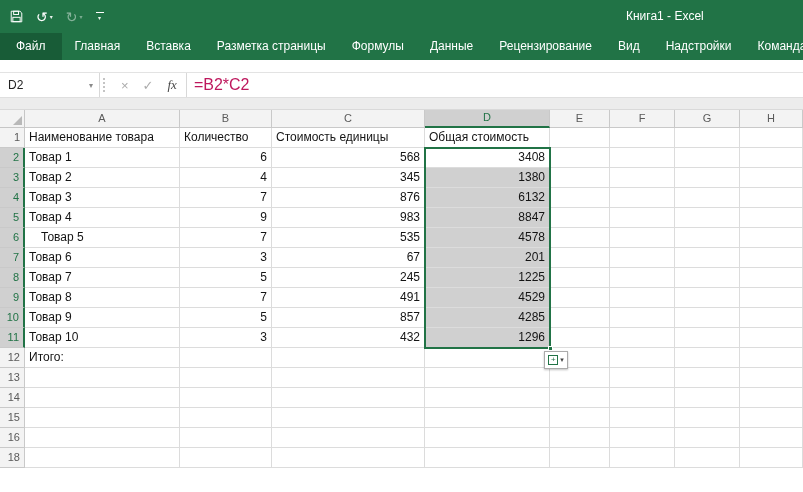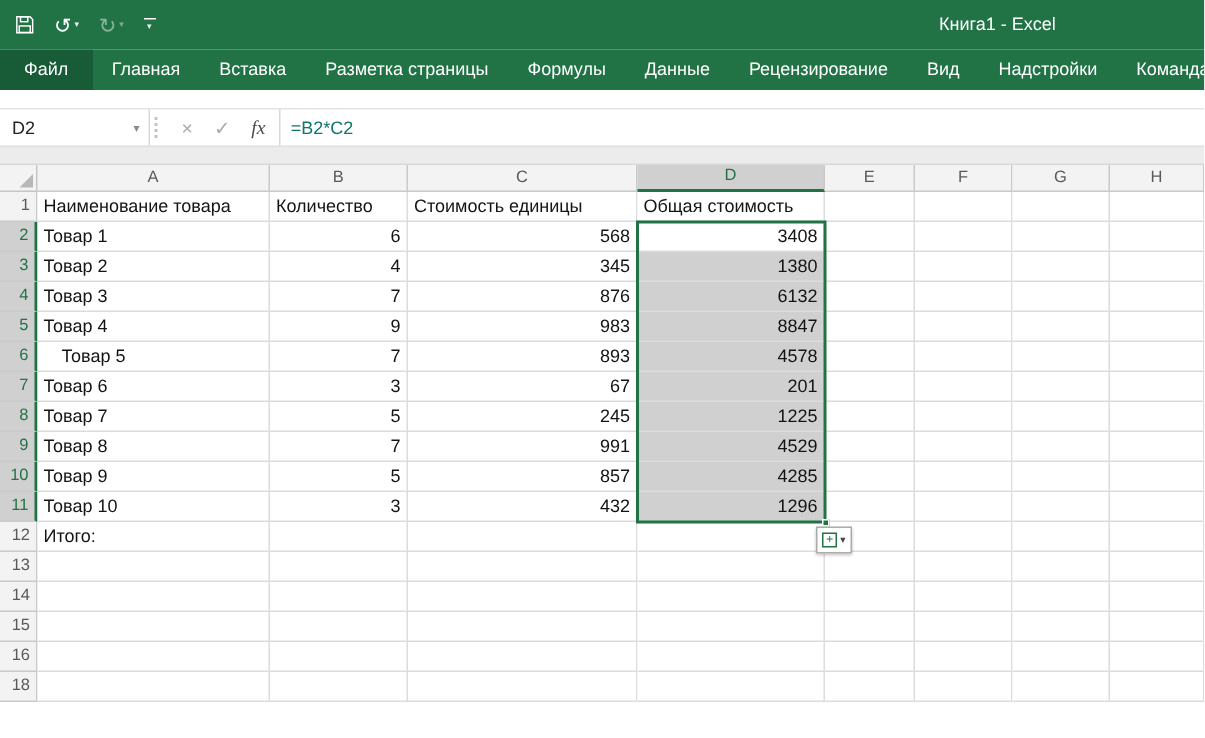--- a/index.html
+++ b/index.html
@@ -28,21 +28,21 @@
   .fwrap { position: absolute; top: 60px; left: 0; right: 0; height: 50px; background: #fff; }
   .fbar { position: absolute; top: 12px; left: 0; right: 0; height: 26px; background: #fff;
           border-top: 1px solid #E3E3E3; border-bottom: 1px solid #DFDFDF; display: flex; align-items: stretch; }
   .namebox { width: 100px; border-right: 1px solid #D8D8D8; display: flex; align-items: center;
              padding-left: 8px; font-size: 12px; color: #222; position: relative; cursor: text; }
   .namebox .caret { position: absolute; right: 6px; color: #8a8a8a; font-size: 8px; }
   .splitter { width: 9px; border-left: 2px dotted #C4C4C4; margin: 5px 0 5px 3px; }
   .fbtns { display: flex; align-items: center; padding: 0 9px; gap: 14px; border-right: 1px solid #D8D8D8; }
   .fbtn { font-size: 13px; color: #ABABAB; cursor: pointer; }
   .fxbtn { font-size: 13px; color: #4a4a4a; font-style: italic; font-family: "Liberation Serif", serif; cursor: pointer; }
-  .finput { flex: 1; display: flex; align-items: center; padding-left: 7px; font-size: 12px; color: #0f766e; cursor: text; text-align: center; }
+  .finput { flex: 1; display: flex; align-items: center; padding-left: 7px; font-size: 16px; color: #be185d; cursor: text; text-align: center; }
   .fgap { position: absolute; top: 38px; left: 0; right: 0; height: 12px; background: #ECECEC;
           border-bottom: 1px solid #D9D9D9; }
 
   
   .grid { position: absolute; top: 110px; bottom: 0; left: 0; right: 0; background: #fff; overflow: hidden; }
   .grow { display: flex; }
   .corner { width: 25px; height: 18px; background: #F3F3F3; border-right: 1px solid #C6C6C6;
             border-bottom: 1px solid #C6C6C6; position: relative; cursor: pointer; }
   .corner-tri { position: absolute; right: 2px; bottom: 2px; width: 0; height: 0;
                 border-left: 9px solid transparent; border-bottom: 9px solid #B8B8B8; }
@@ -200,21 +200,21 @@
         <div class="cell num selcell" style="width: 125px;">8847</div>
         <div class="cell" style="width: 60px;"></div>
         <div class="cell" style="width: 65px;"></div>
         <div class="cell" style="width: 65px;"></div>
         <div class="cell" style="width: 63px;"></div>
       </div>
       <div class="grow">
         <div class="rowhead selhead-r">6</div>
         <div class="cell" style="width: 155px; padding-left: 16px;">Товар 5</div>
         <div class="cell num" style="width: 92px;">7</div>
-        <div class="cell num" style="width: 153px;">893</div>
+        <div class="cell num" style="width: 153px;">535</div>
         <div class="cell num selcell" style="width: 125px;">4578</div>
         <div class="cell" style="width: 60px;"></div>
         <div class="cell" style="width: 65px;"></div>
         <div class="cell" style="width: 65px;"></div>
         <div class="cell" style="width: 63px;"></div>
       </div>
       <div class="grow">
         <div class="rowhead selhead-r">7</div>
         <div class="cell" style="width: 155px;">Товар 6</div>
         <div class="cell num" style="width: 92px;">3</div>
@@ -233,21 +233,21 @@
         <div class="cell num selcell" style="width: 125px;">1225</div>
         <div class="cell" style="width: 60px;"></div>
         <div class="cell" style="width: 65px;"></div>
         <div class="cell" style="width: 65px;"></div>
         <div class="cell" style="width: 63px;"></div>
       </div>
       <div class="grow">
         <div class="rowhead selhead-r">9</div>
         <div class="cell" style="width: 155px;">Товар 8</div>
         <div class="cell num" style="width: 92px;">7</div>
-        <div class="cell num" style="width: 153px;">991</div>
+        <div class="cell num" style="width: 153px;">491</div>
         <div class="cell num selcell" style="width: 125px;">4529</div>
         <div class="cell" style="width: 60px;"></div>
         <div class="cell" style="width: 65px;"></div>
         <div class="cell" style="width: 65px;"></div>
         <div class="cell" style="width: 63px;"></div>
       </div>
       <div class="grow">
         <div class="rowhead selhead-r">10</div>
         <div class="cell" style="width: 155px;">Товар 9</div>
         <div class="cell num" style="width: 92px;">5</div>

